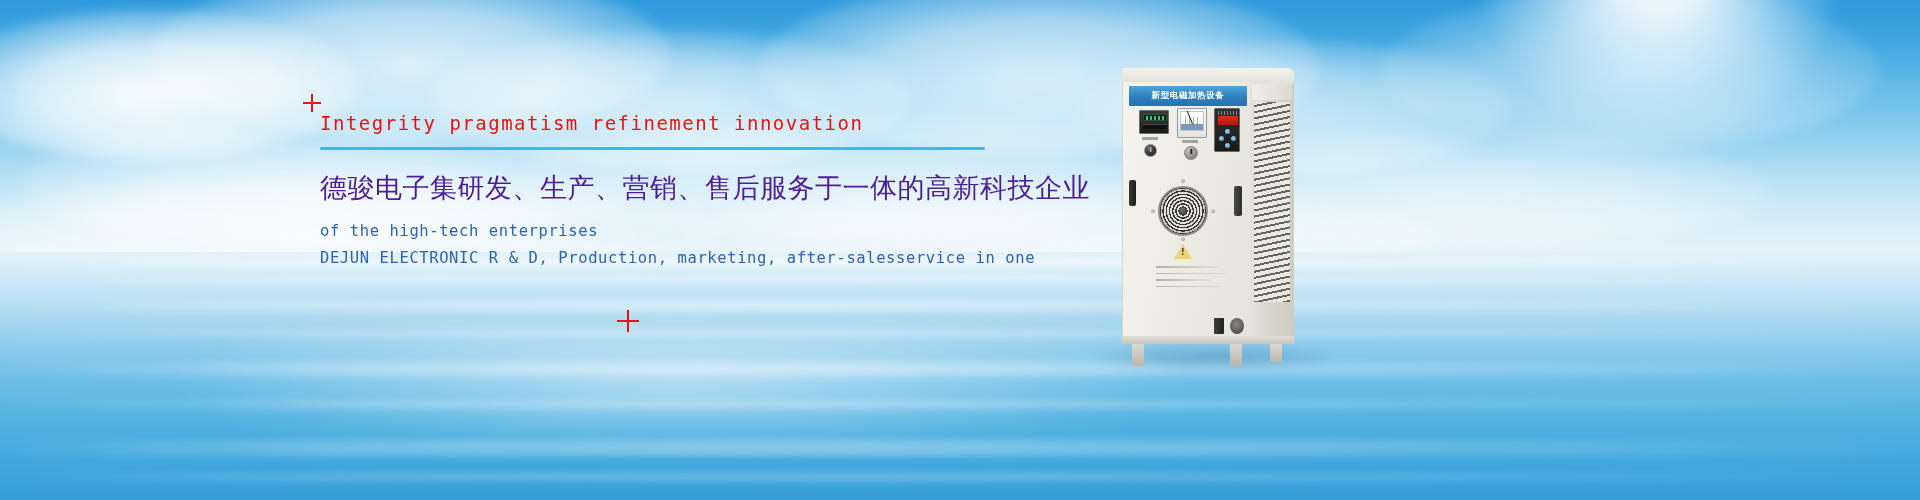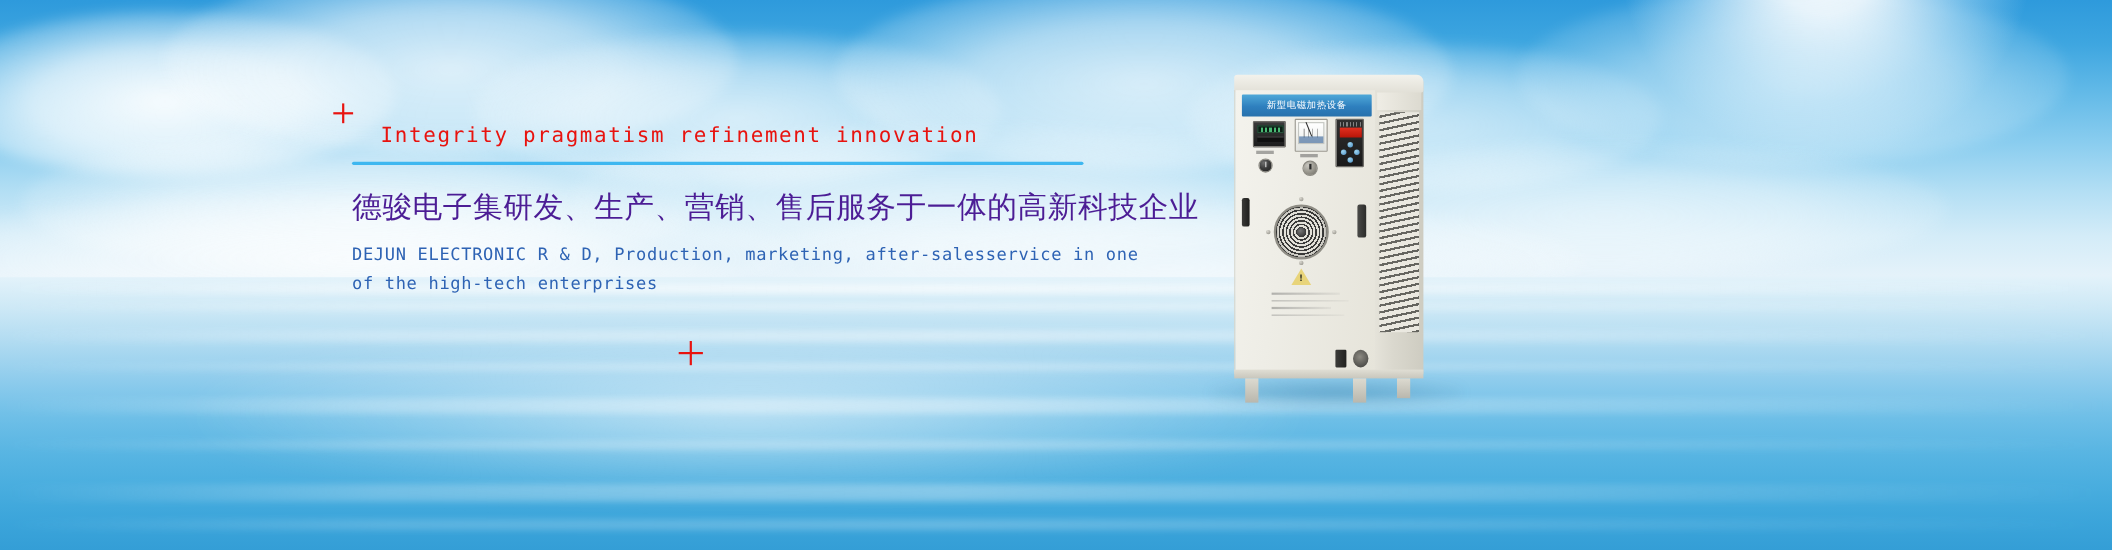--- a/index.html
+++ b/index.html
@@ -108,21 +108,20 @@
     white-space:nowrap;
   }
 
   .headline-en {
     margin-top:12px;
     font-family:"DejaVu Sans Mono","Liberation Mono", monospace;
     font-size:19px;
     color:#E8130F;
     letter-spacing:1.5px;
     white-space:nowrap;
-    margin-left:26px;
   }
 
   .divider {
     margin-top:13px;
     width:665px; height:3px;
     background:#3EB7F0;
     border-radius:2px;
   }
 
   .tagline {
@@ -196,21 +195,21 @@
     background:linear-gradient(90deg,#EFEDE5,#DCDAD0);
   }
 
   
   .m-label {
     position:absolute; left:7px; top:18px; width:118px; height:20px;
     background:linear-gradient(180deg,#4FA8D8 0%,#2E7FBE 55%,#2871AC 100%);
     display:flex; align-items:center; justify-content:center;
     color:#ffffff;
     font-family:"DejaVu Sans", sans-serif;
-    font-size:8.5px; font-weight:400;
+    font-size:8.5px; font-weight:700;
     letter-spacing:.6px;
     white-space:nowrap;
     border-radius:1px;
   }
 
   
   .m-panel {
     position:absolute;
     background:#2B2B2B;
     border:1px solid #6D6B66;
@@ -426,22 +425,22 @@
 
   <div class="copy">
 
     <div class="headline-en">Integrity  pragmatism  refinement  innovation</div>
 
     <div class="divider"></div>
 
     <div class="tagline">德骏电子集研发、生产、营销、售后服务于一体的高新科技企业</div>
 
     <div class="body-en">
+      <div>of the high-tech enterprises</div>
       <div>DEJUN ELECTRONIC R &amp; D, Production, marketing, after-salesservice in one</div>
-      <div>of the high-tech enterprises</div>
     </div>
   </div>
 
   <div class="mach-shadow"></div>
   <div class="machine">
 
     <div class="m-side"></div>
     <div class="m-side-louvers"></div>
     <div class="m-side-cap"></div>
     <div class="m-top"></div>

